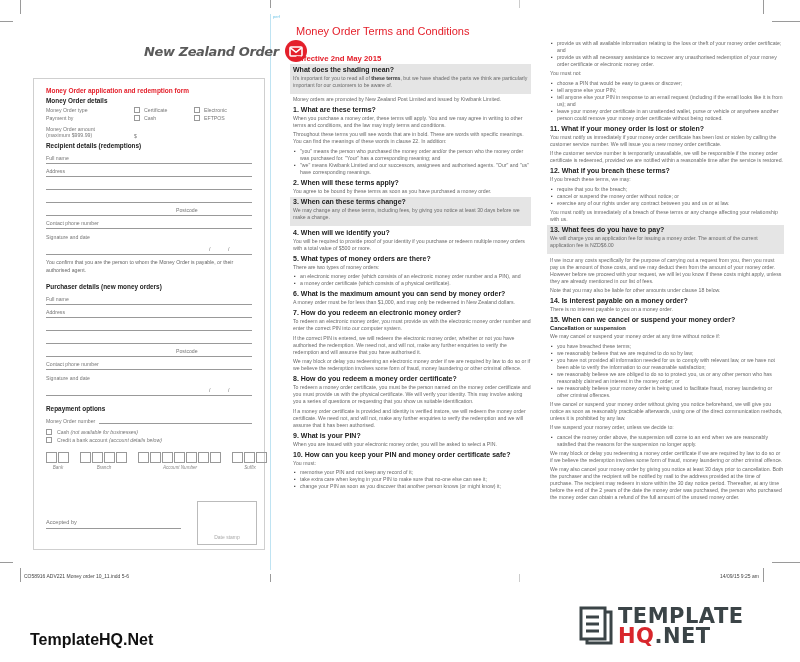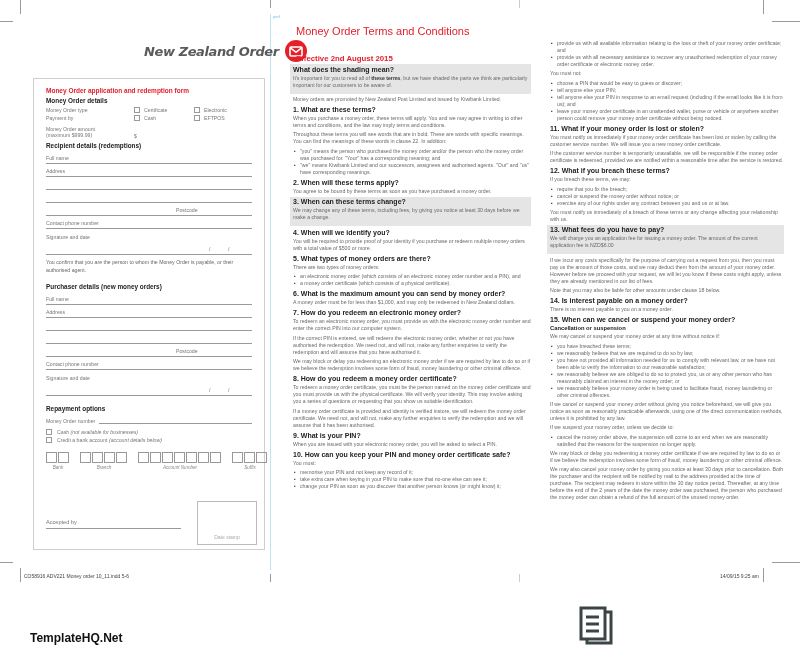--- a/index.html
+++ b/index.html
@@ -56,21 +56,21 @@
   .col h3 { font-size: 7px; font-weight: bold; color: #222; margin: 3px 0 1px; line-height: 8px; }
   .col h4 { font-size: 5.8px; font-weight: bold; color: #222; margin: 1px 0; }
   .col p { margin-bottom: 2.5px; }
   .col ul { list-style: none; margin-bottom: 2px; }
   .col li { position: relative; padding-left: 7px; }
   .col li::before { content: "\25AA"; position: absolute; left: 1px; top: 0; color: #444; font-size: 5px; }
   .shade { background: #e5e5e5; margin-left: -3px; padding: 1px 3px 2px; }
   .col b { color: #333; }
 
   
-  .wm-left { position: absolute; left: 30px; top: 631px; font-size: 12px; font-weight: bold; color: #111; }
+  .wm-left { position: absolute; left: 30px; top: 631px; font-size: 16px; font-weight: bold; color: #111; }
   .wm-logo { position: absolute; left: 578px; top: 606px; display: flex; align-items: center; gap: 4px; }
   .wm-logo svg { width: 36px; height: 40px; }
   .wm-text { font-family: "DejaVu Sans", sans-serif; font-weight: bold; line-height: 20px; font-size: 21px; letter-spacing: 0.5px; }
   .wm-t1 { color: #3b4447; }
   .wm-t2 { color: #3b4447; }
   .wm-t2 .red { color: #d8262c; }
 </style>
 </head>
 <body>
 
@@ -233,21 +233,21 @@
   <div class="accepted"><span>Accepted by</span></div>
   <div class="date-stamp">
       <span>Date stamp</span>
     </div>
 </div>
 
 <div class="slug-left">CO58916 ADV221 Money order 10_11.indd  5-6</div>
 <div class="slug-right">14/09/15  9:25 am</div>
 
 <div class="terms-title">Money Order Terms and Conditions</div>
-<div class="terms-sub">Effective 2nd August 2015</div>
+<div class="terms-sub">Effective 2nd May 2015</div>
 
 <div class="col col-a">
   <div class="shade">
     <h3 style="margin-top:1px;">What does the shading mean?</h3>
     <p><span>It's important for you to read all of </span><b>these terms</b><span>, but we have shaded the parts we think are particularly important for our customers to be aware of.</span></p>
   </div>
   <p style="margin-top:2px;">Money orders are promoted by New Zealand Post Limited and issued by Kiwibank Limited.</p>
 
   <h3>1.   What are these terms?</h3>
   <p>When you purchase a money order, these terms will apply. You and we may agree in writing to other terms and conditions, and the law may imply terms and conditions.</p>
@@ -356,13 +356,17 @@
 
 <div class="wm-left">TemplateHQ.Net</div>
 <div class="wm-logo">
   <svg viewBox="0 0 36 40">
     <rect x="9" y="6" width="24" height="31" fill="none" stroke="#3b4447" stroke-width="3"></rect>
     <rect x="3" y="2" width="24" height="31" fill="#fff" stroke="#3b4447" stroke-width="3"></rect>
     <line x1="8" y1="11" x2="21" y2="11" stroke="#3b4447" stroke-width="3"></line>
     <line x1="8" y1="18" x2="21" y2="18" stroke="#3b4447" stroke-width="3"></line>
     <line x1="8" y1="25" x2="21" y2="25" stroke="#3b4447" stroke-width="3"></line>
   </svg>
+  <div class="wm-text">
+    <div class="wm-t1">TEMPLATE</div>
+    <div class="wm-t2"><span class="red">HQ</span><span>.NET</span></div>
+  </div>
 </div>
 
 </body></html>

